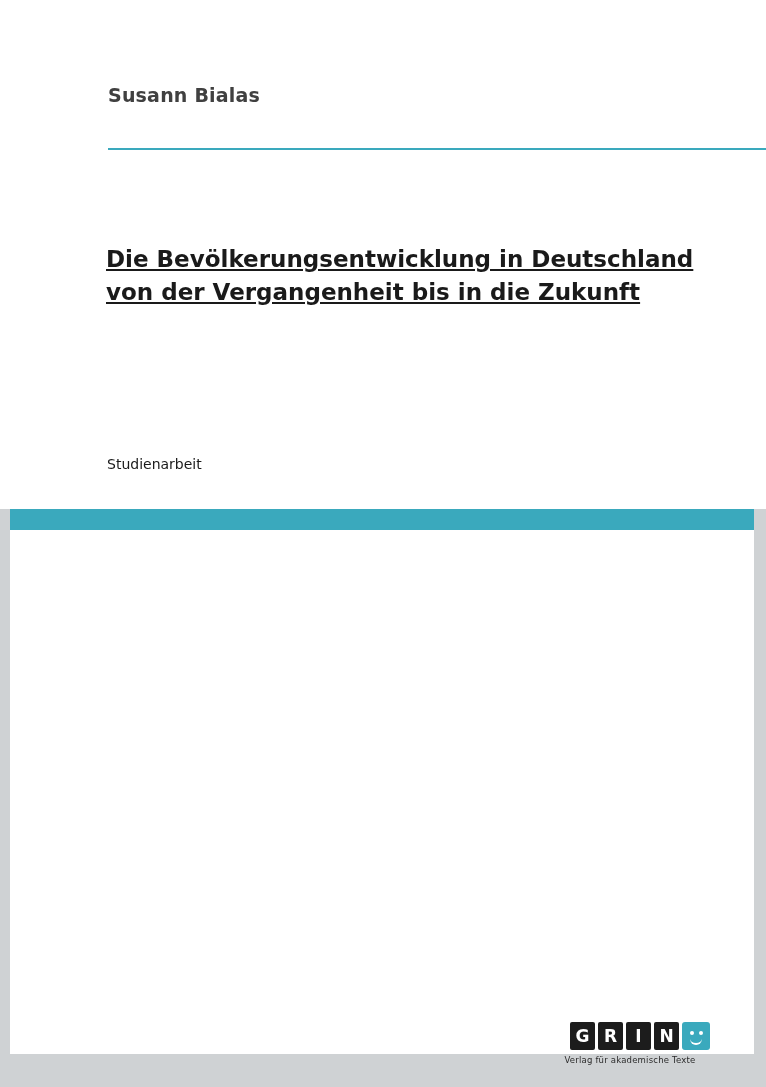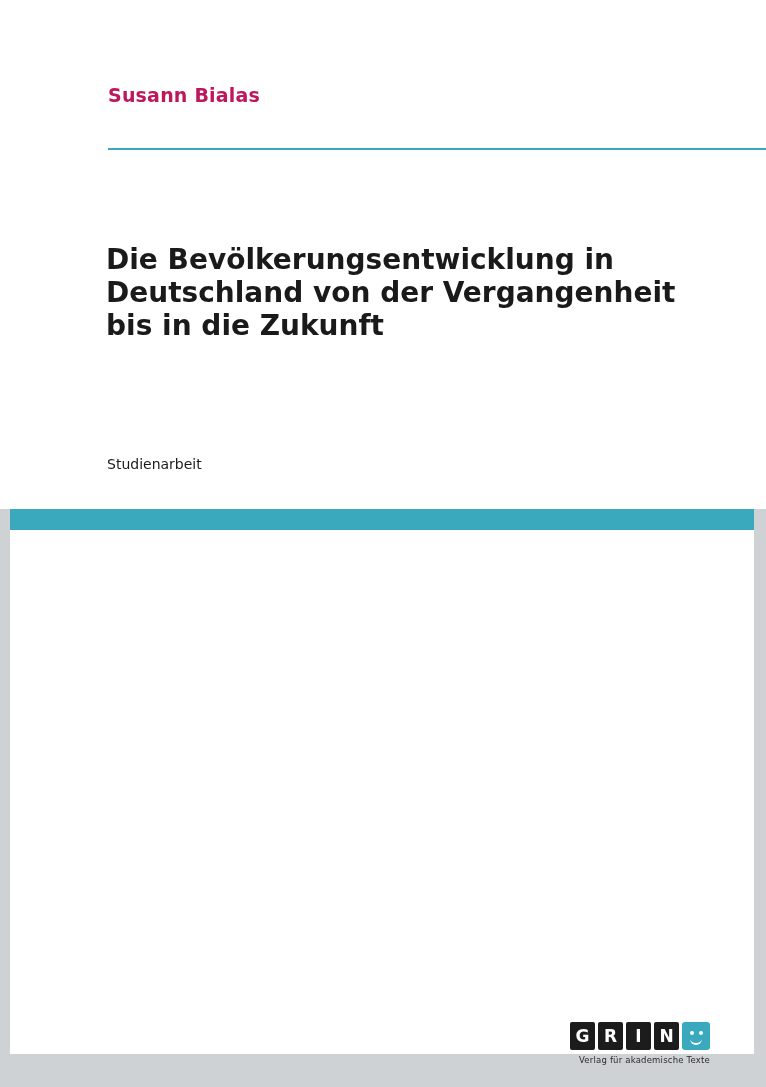--- a/index.html
+++ b/index.html
@@ -28,40 +28,41 @@
     width: 766px;
     height: 533px;
     background: #ffffff;
   }
   .author {
     position: absolute;
     left: 108px;
     top: 84px;
     font-size: 19px;
     font-weight: bold;
-    color: #be185d;
+    color: #404040;
     letter-spacing: 0.2px;
   }
   .rule {
     position: absolute;
     left: 108px;
     top: 148px;
     width: 658px;
     height: 2px;
     background: #3aa9bd;
   }
   .title {
     position: absolute;
     left: 106px;
     top: 243px;
     width: 618px;
-    font-size: 28px;
+    font-size: 23px;
     font-weight: bold;
     line-height: 33px;
     color: #1a1a1a;
+    text-decoration: underline;
   }
   .subtitle {
     position: absolute;
     left: 107px;
     top: 373px;
     width: 600px;
     font-size: 19px;
     line-height: 28px;
     color: #1a1a1a;
   }
@@ -164,21 +165,21 @@
     width: 12px;
     height: 7px;
     border-bottom: 2px solid #ffffff;
     border-radius: 0 0 10px 10px;
   }
   .logo-tagline {
     margin-top: 5px;
     font-size: 8.5px;
     color: #2b2b2b;
     letter-spacing: 0.2px;
-    text-align: right;
+    text-align: center;
   }
 </style>
 </head>
 <body>
 
 <div class="cover">
 
   <div class="top-area">
     <div class="author">Susann Bialas</div>
     <div class="rule"></div>

